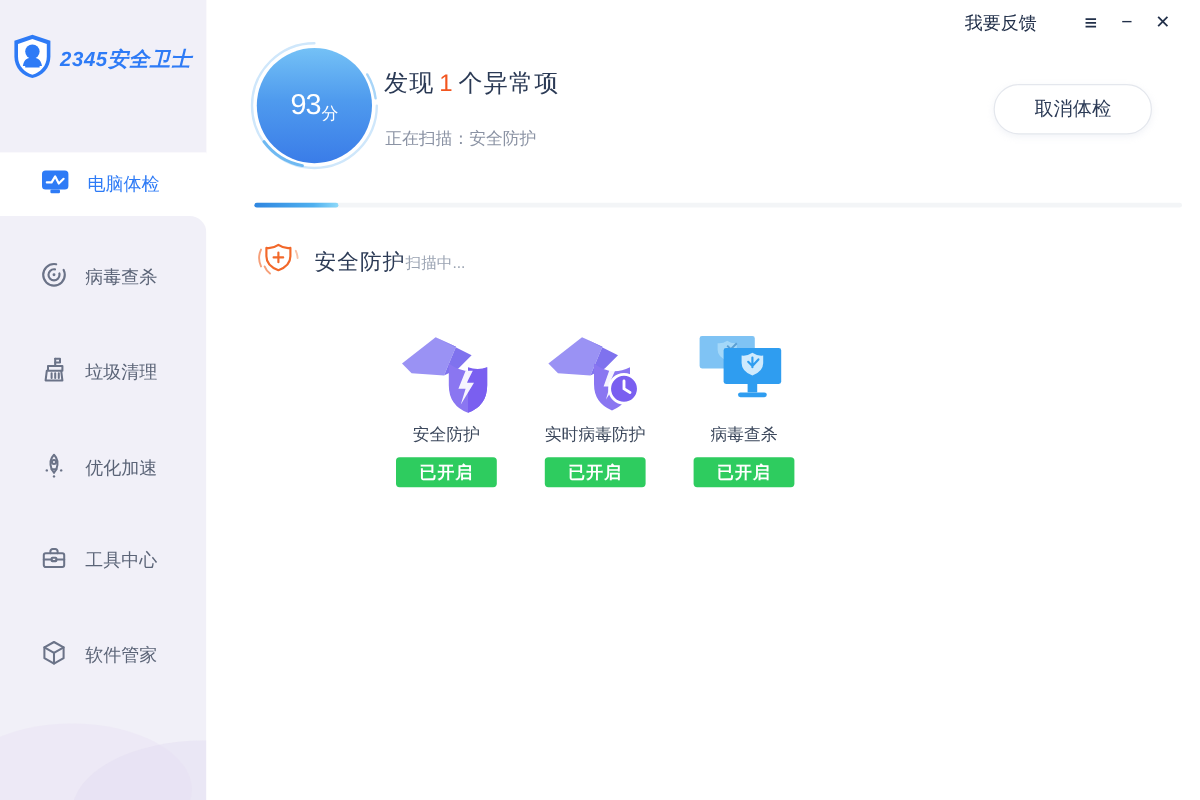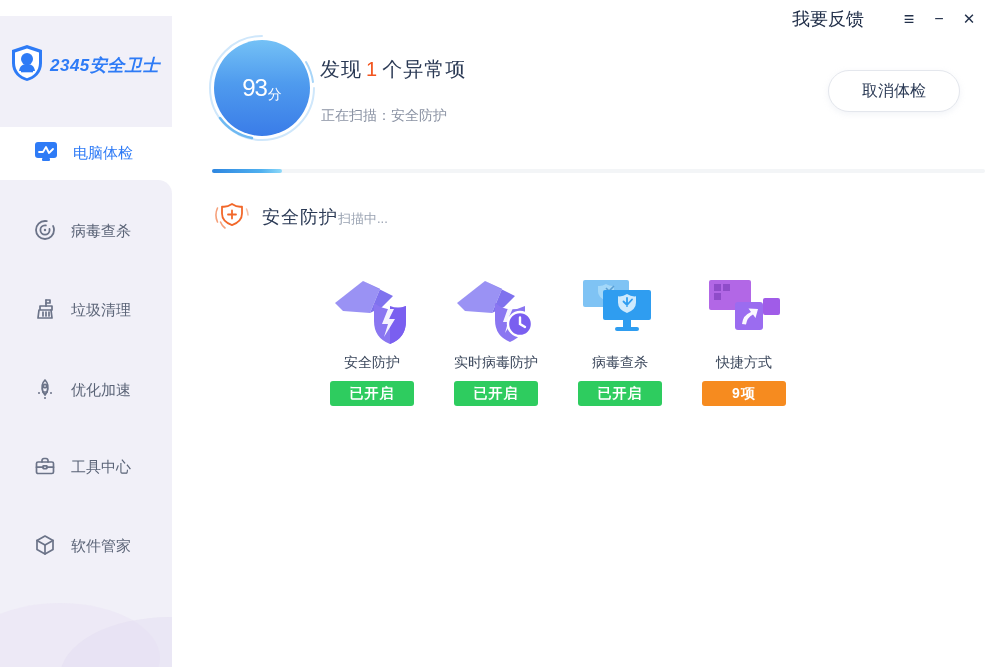--- a/index.html
+++ b/index.html
@@ -2,21 +2,21 @@
 <html><head>
 <meta charset="utf-8">
 <style>
   * { margin:0; padding:0; box-sizing:border-box; }
   html,body { width:1000px; height:667px; overflow:hidden; }
   body { font-family:"Liberation Sans","DejaVu Sans",sans-serif; background:#fff; }
   .window { position:relative; width:1000px; height:667px; background:#ffffff; overflow:hidden; }
 
   
   .sidebar { position:absolute; left:0; top:0; width:172px; height:667px; background:#ffffff; }
-  .sidebar-top-block { position:absolute; left:0; top:16px; width:204px; height:128px;
+  .sidebar-top-block { position:absolute; left:0; top:0; width:204px; height:128px;
     background:#f1f0f8; border-bottom-right-radius:14px; }
   .sidebar-bottom-block { position:absolute; left:0; top:180px; width:172px; height:487px;
     background:#f1f0f8; border-top-right-radius:14px; overflow:hidden; }
   .wave1 { position:absolute; left:-40px; bottom:-46px; width:200px; height:110px;
     background:#e9e4f4; border-radius:50%; opacity:.55; }
   .wave2 { position:absolute; left:60px; bottom:-70px; width:220px; height:120px;
     background:#e3ddf1; border-radius:50%; opacity:.5; }
 
   .logo { position:absolute; left:10px; top:28px; display:flex; align-items:center; }
   .logo-text { color:#2e7bf6; font-size:17px; font-weight:bold; font-style:italic;
@@ -24,21 +24,21 @@
 
   .side-item { position:absolute; left:0; width:172px; height:48px; display:flex;
     align-items:center; padding-left:34px; cursor:pointer; color:#5b6477; font-size:15px; }
   .side-item .lbl { margin-left:15px; }
   .side-item.active { top:127px; height:53px; background:#ffffff; color:#2e7bf6; }
 
   
   .main { position:absolute; left:172px; top:0; width:828px; height:667px; background:#fff; }
 
   .topbar { position:absolute; top:6px; right:16px; display:flex; align-items:center; }
-  .feedback { font-size:18px; color:#22304a; cursor:pointer; margin-right:30px; }
+  .feedback { font-size:15px; color:#22304a; cursor:pointer; margin-right:30px; }
   .winbtn { font-size:16px; color:#22304a; cursor:pointer; width:30px; text-align:center;
     line-height:26px; user-select:none; }
   .winbtn.menu { font-size:18px; }
   .winbtn.close { font-size:15px; }
 
   .score-wrap { position:absolute; left:34px; top:32px; width:112px; height:112px; }
   .score-circle { position:absolute; left:8px; top:8px; width:96px; height:96px; border-radius:50%;
     background:linear-gradient(180deg,#74c1f6 0%,#4f9bee 45%,#3a7ce8 100%);
     display:flex; align-items:center; justify-content:center; color:#fff; }
   .score-num { font-size:24px; font-weight:400; letter-spacing:-1px; }
@@ -260,31 +260,16 @@
             <path d="M50 22 q4.5 3 9 2.3 v6.2 q0 7 -9 10.5 q-9 -3.5 -9 -10.5 v-6.2 q4.5 .7 9 -2.3 Z" fill="#cfeafd"></path>
             <path d="M50 26 v8 M46.5 29.5 l3.5 3.5 l5 -5.5" stroke="#2f9df0" stroke-width="1.8" fill="none" stroke-linecap="round"></path>
             <rect x="46" y="48" width="8" height="7" fill="#2f9df0"></rect>
             <rect x="38" y="55" width="24" height="4" rx="2" fill="#2f9df0"></rect>
           </svg>
         </div>
         <div class="scan-label">病毒查杀</div>
         <div class="badge badge-green">已开启</div>
       </div>
 
-      <div class="scan-item">
-        <div class="scan-icon">
-          <svg width="86" height="74" viewBox="0 0 86 74">
-            <rect x="8" y="8" width="42" height="30" rx="2" fill="#b267e6"></rect>
-            <rect x="13" y="12" width="7" height="7" fill="#8f4cc9"></rect>
-            <rect x="22" y="12" width="7" height="7" fill="#8f4cc9"></rect>
-            <rect x="13" y="21" width="7" height="7" fill="#8f4cc9"></rect>
-            <rect x="62" y="26" width="17" height="17" rx="2" fill="#a05ce8"></rect>
-            <rect x="34" y="30" width="28" height="28" rx="3" fill="#9b6cf0"></rect>
-            <path d="M41 52 q1 -9 9 -12 l-2.5 -3.5 l9.5 0.5 l-2.5 9 l-2.5 -3.5 q-6 3 -7 10 Z" fill="#ffffff" opacity="0.95"></path>
-          </svg>
-        </div>
-        <div class="scan-label">快捷方式</div>
-        <div class="badge badge-orange">9项</div>
-      </div>
 
     </div>
   </div>
 </div>
 
 </body></html>

